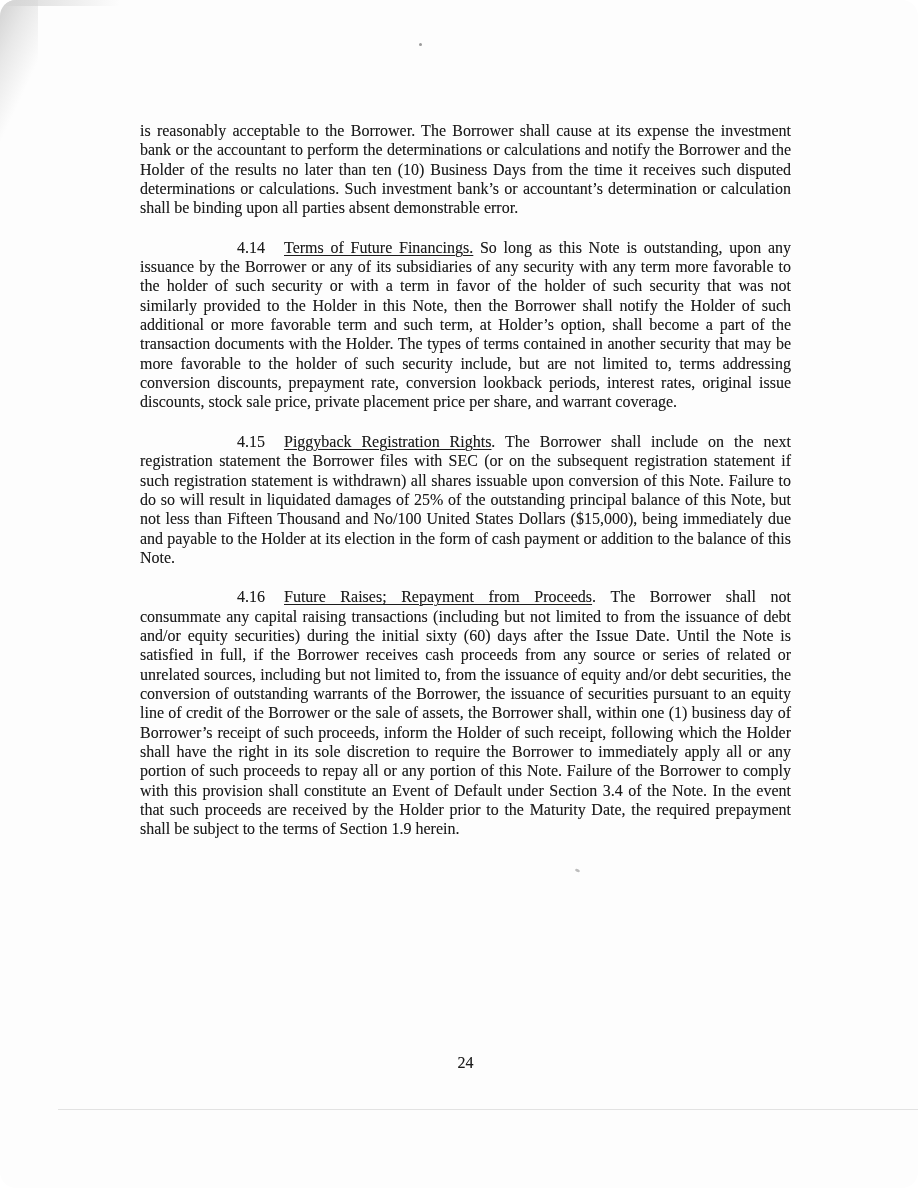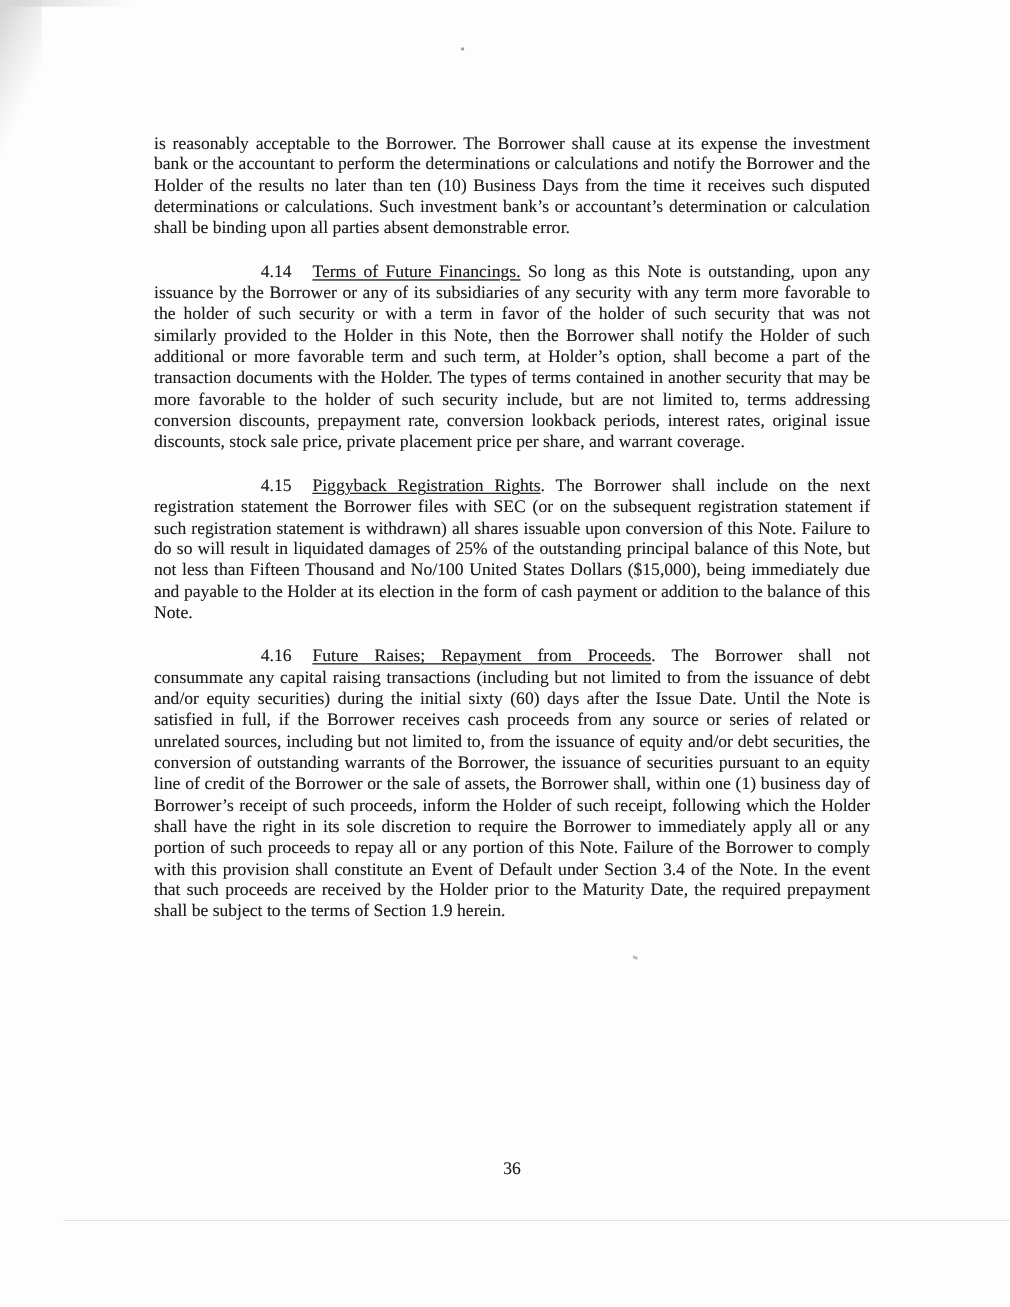--- a/index.html
+++ b/index.html
@@ -9,20 +9,21 @@
     font-family: "Liberation Serif", "DejaVu Serif", serif;
     color: #1b1b1b;
     position: relative;
     overflow: hidden;
   }
   .scan-page {
     position: absolute;
     inset: 0;
     background: #fdfdfd;
     overflow: hidden;
+    border-radius: 16px;
   }
   
   .artifact-corner {
     position: absolute;
     left: 0; top: 0;
     width: 38px; height: 150px;
     background: linear-gradient(115deg, #c9c9c9 0%, #e4e4e4 28%, rgba(255,255,255,0) 62%);
     opacity: 0.85;
     pointer-events: none;
   }
@@ -96,15 +97,15 @@
 
     <p class="para sec"><span class="sec-num">4.14</span><span class="sec-heading">Terms of Future Financings.</span><span> </span><span>So long as this Note is outstanding, upon any issuance by the Borrower or any of its subsidiaries of any security with any term more favorable to the holder of such security or with a term in favor of the holder of such security that was not similarly provided to the Holder in this Note, then the Borrower shall notify the Holder of such additional or more favorable term and such term, at Holder’s option, shall become a part of the transaction documents with the Holder.  The types of terms contained in another security that may be more favorable to the holder of such security include, but are not limited to, terms addressing conversion discounts, prepayment rate, conversion lookback periods, interest rates, original issue discounts, stock sale price, private placement price per share, and warrant coverage.</span></p>
 
     <p class="para sec"><span class="sec-num">4.15</span><span class="sec-heading">Piggyback Registration Rights</span><span>.  </span><span>The Borrower shall include on the next registration statement the Borrower files with SEC (or on the subsequent registration statement if such registration statement is withdrawn) all shares issuable upon conversion of this Note.  Failure to do so will result in liquidated damages of 25% of the outstanding principal balance of this Note, but not less than Fifteen Thousand and No/100 United States Dollars ($15,000), being immediately due and payable to the Holder at its election in the form of cash payment or addition to the balance of this Note.</span></p>
 
     <p class="para sec"><span class="sec-num">4.16</span><span class="sec-heading">Future Raises; Repayment from Proceeds</span><span>.  </span><span>The Borrower shall not consummate any capital raising transactions (including but not limited to from the issuance of debt and/or equity securities) during the initial sixty (60) days after the Issue Date.  Until the Note is satisfied in full, if the Borrower receives cash proceeds from any source or series of related or unrelated sources, including but not limited to, from the issuance of equity and/or debt securities, the conversion of outstanding warrants of the Borrower, the issuance of securities pursuant to an equity line of credit of the Borrower or the sale of assets, the Borrower shall, within one (1) business day of Borrower’s receipt of such proceeds, inform the Holder of such receipt, following which the Holder shall have the right in its sole discretion to require the Borrower to immediately apply all or any portion of such proceeds to repay all or any portion of this Note.  Failure of the Borrower to comply with this provision shall constitute an Event of Default under Section 3.4 of the Note.  In the event that such proceeds are received by the Holder prior to the Maturity Date, the required prepayment shall be subject to the terms of Section 1.9 herein.</span></p>
 
   </div>
 
 
-  <div class="page-number">36</div>
+  <div class="page-number">24</div>
 
 </div>
 
 </body></html>

